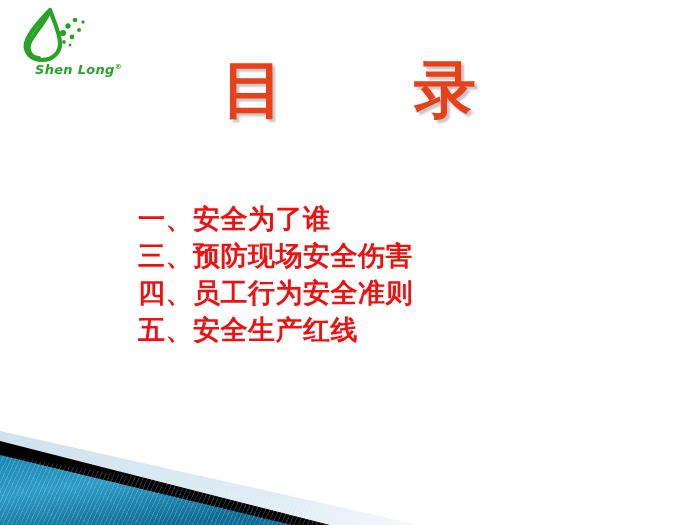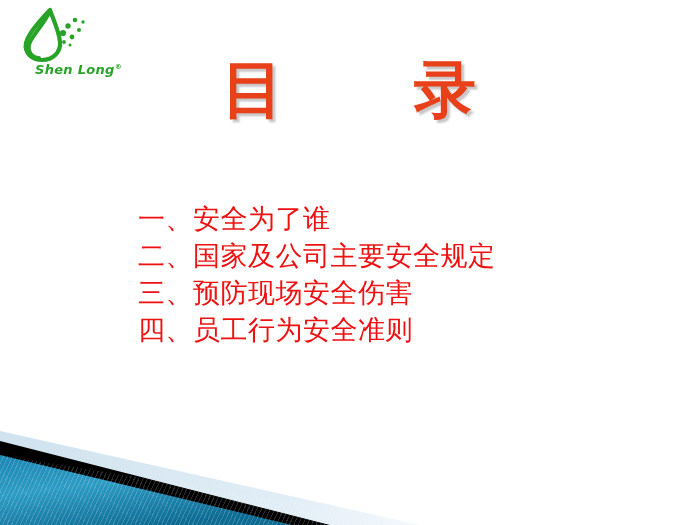--- a/index.html
+++ b/index.html
@@ -71,21 +71,21 @@
   
   #agenda {
     position: absolute;
     left: 138px;
     top: 200px;
     width: 520px;
   }
   .agenda-item {
     font-family: "DejaVu Sans", sans-serif;
     font-size: 27px;
-    font-weight: normal;
+    font-weight: bold;
     color: #ee1111;
     line-height: 37px;
     height: 37px;
     white-space: pre;
     letter-spacing: 0.5px;
   }
 
   
   #deco {
     position: absolute;
@@ -133,23 +133,23 @@
       <circle cx="58" cy="36" r="1.9" fill="#28a328"></circle>
       <circle cx="64" cy="39" r="1.5" fill="#28a328"></circle>
     </svg>
     <div id="logo-word"><span>Shen Long</span><span class="reg">®</span></div>
   </div>
 
   <div id="title">目　　录</div>
 
   <div id="agenda">
     <div class="agenda-item">一、安全为了谁</div>
-    <div class="agenda-item">二、国家及公司主要安全规定</div>
     <div class="agenda-item">三、预防现场安全伤害</div>
     <div class="agenda-item">四、员工行为安全准则</div>
+    <div class="agenda-item">五、安全生产红线</div>
   </div>
 
   <svg id="deco" viewBox="0 0 700 100" preserveAspectRatio="none">
     <defs>
       <linearGradient id="blueGrad" x1="0" y1="0" x2="0.55" y2="1">
         <stop offset="0%" stop-color="#1b86b4"></stop>
         <stop offset="45%" stop-color="#2e9cc4"></stop>
         <stop offset="100%" stop-color="#0e6c94"></stop>
       </linearGradient>
       <linearGradient id="sliverGrad" x1="0" y1="0" x2="1" y2="0">

